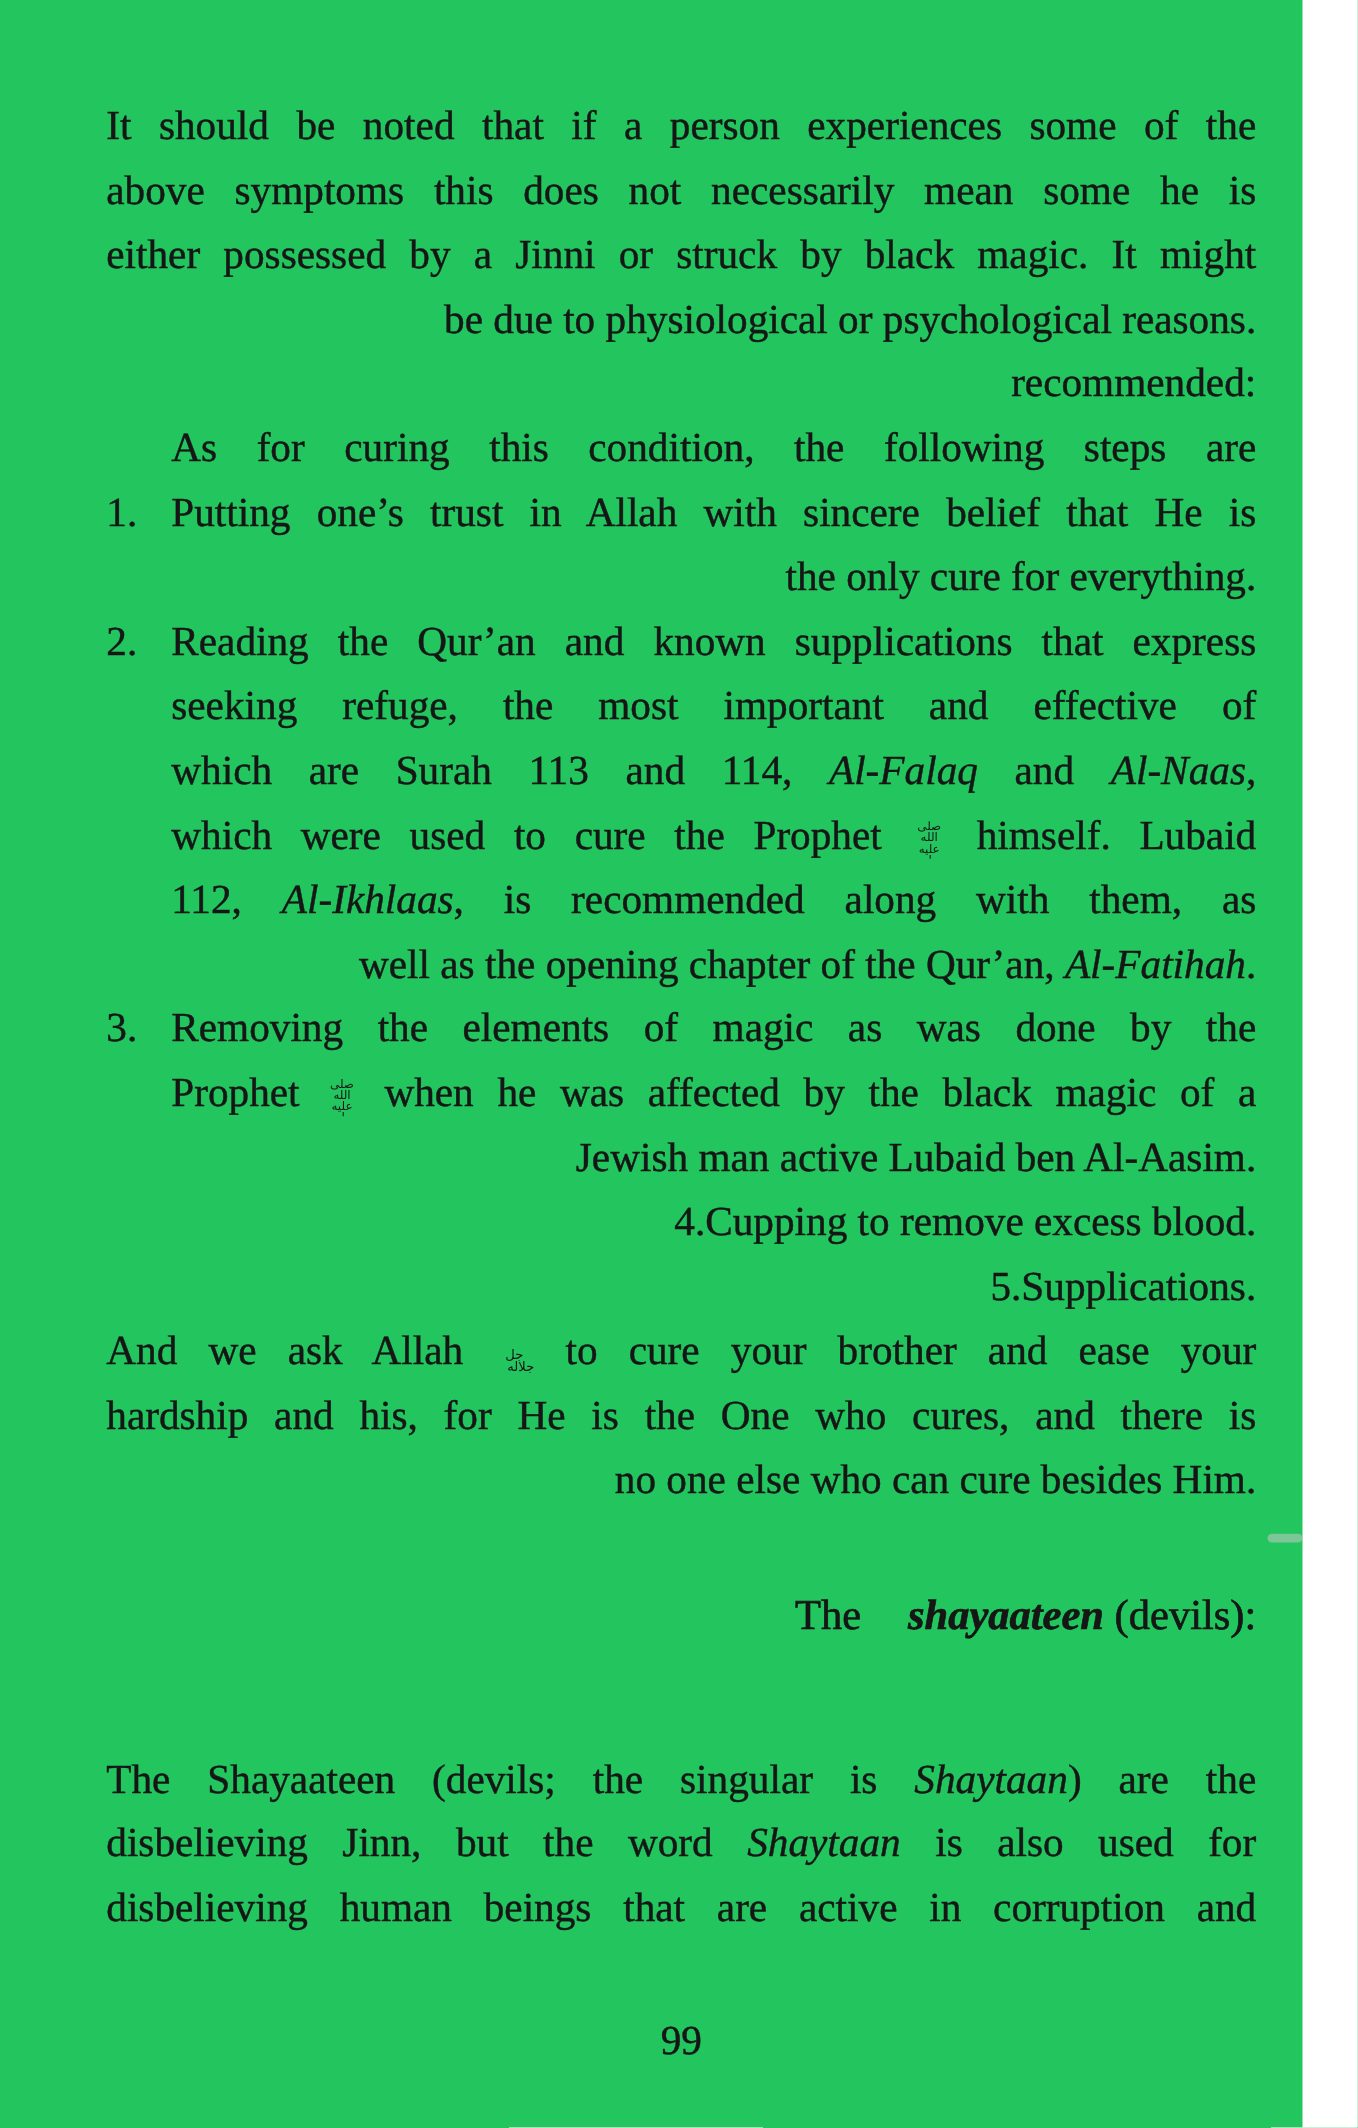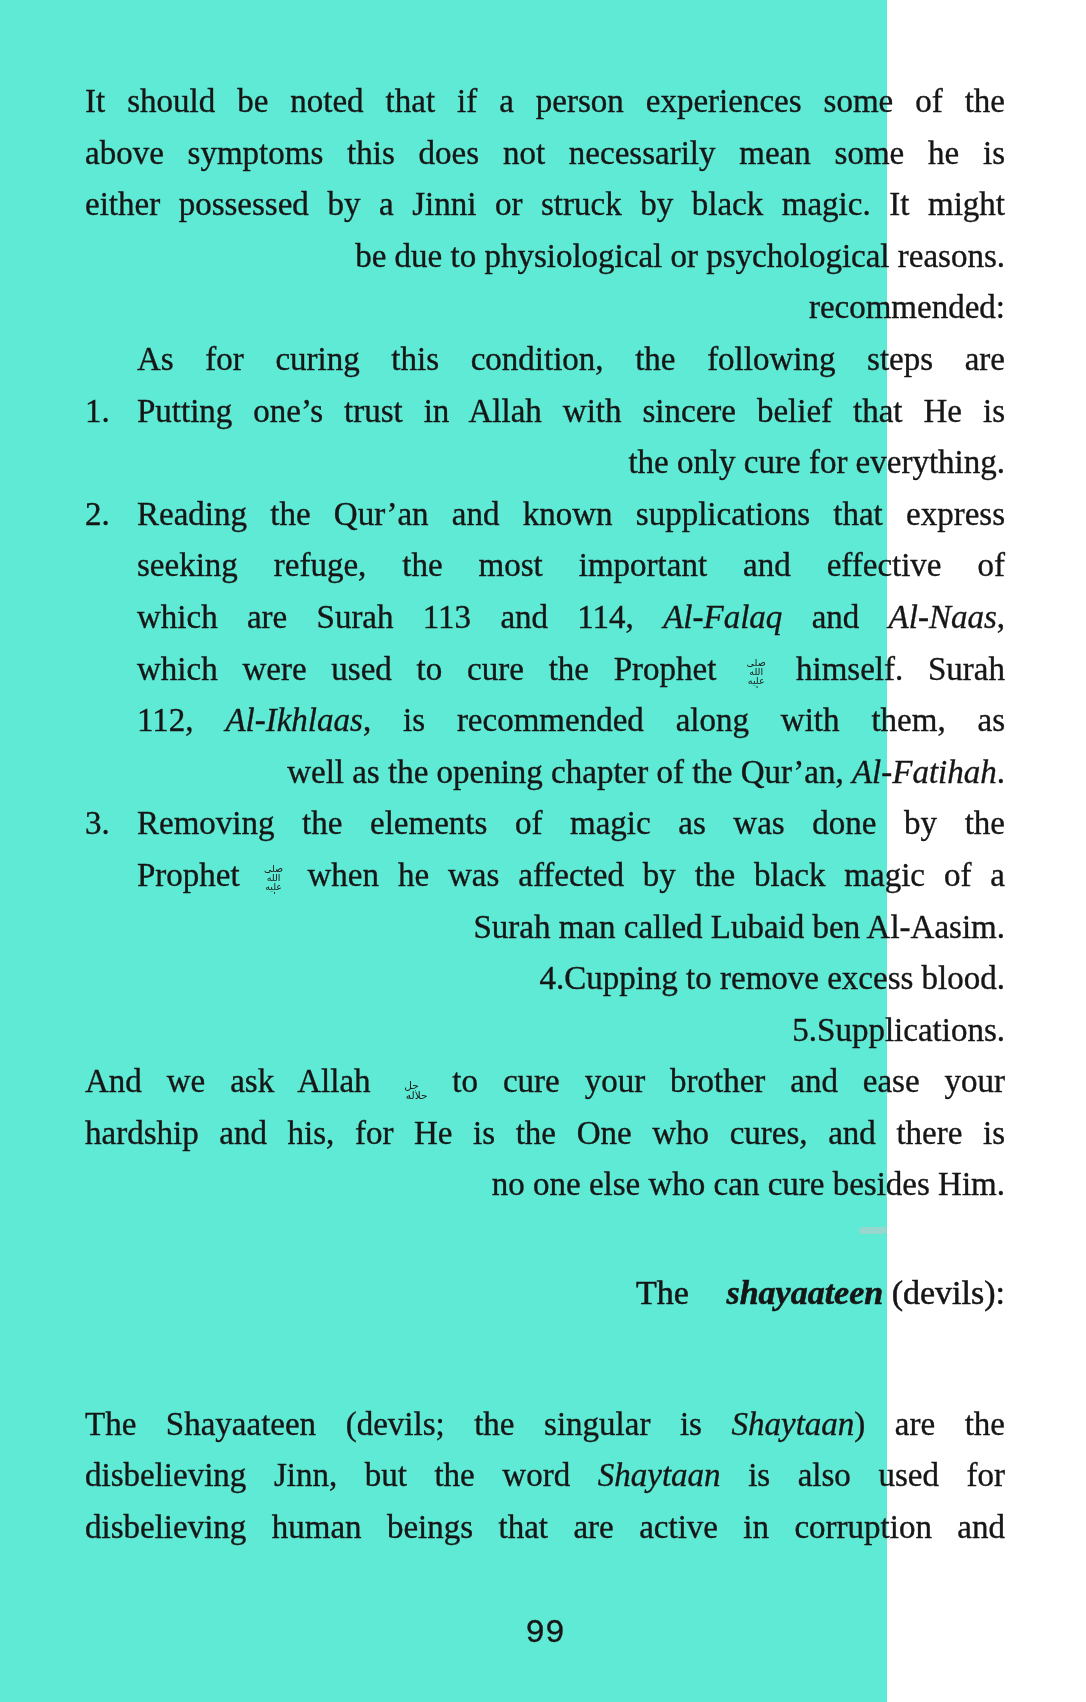--- a/index.html
+++ b/index.html
@@ -11,23 +11,23 @@
     width: 1086px;
     height: 1702px;
     position: relative;
     overflow: hidden;
     font-family: "Liberation Serif", "DejaVu Serif", serif;
     color: #161616;
   }
   .page {
     position: absolute;
     top: 0; left: 0;
-    width: 887px;
+    width: 1042px;
     height: 1702px;
-    background: #5eead4;
+    background: #22c55e;
   }
   .text-block {
     position: absolute;
     top: 76px;
     left: 85px;
     width: 920px;
   }
   .line {
     font-size: 33px;
     line-height: 51.6px;
@@ -72,21 +72,20 @@
     width: 32px;
     font-size: 10.5px;
     line-height: 10px;
     max-height: 30px;
   }
   .page-number {
     font-size: 33px;
     text-align: center;
     text-align-last: center;
     margin-top: 62px;
-    font-family: Liberation Mono, monospace;
     -webkit-text-stroke: 0.35px #161616;
   }
   .scan-artifact {
     position: absolute;
     right: 0;
     top: 1227px;
     width: 28px;
     height: 7px;
     background: #c6c6c6;
     opacity: 0.55;
@@ -103,26 +102,26 @@
       <div class="line j"><span class="seg-n">above symptoms this does not necessarily mean some he is</span></div>
       <div class="line j"><span class="seg-n">either possessed by a Jinni or struck by black magic. It might</span></div>
       <div class="line"><span class="seg-n">be due to physiological or psychological reasons.</span></div>
       <div class="line ind"><span class="seg-n">recommended:</span></div>
       <div class="line j ind"><span class="seg-n">As for curing this condition, the following steps are</span></div>
       <div class="line j"><span class="marker">1.</span><span class="seg-n">Putting one’s trust in Allah with sincere belief that He is</span></div>
       <div class="line ind"><span class="seg-n">the only cure for everything.</span></div>
       <div class="line j"><span class="marker">2.</span><span class="seg-n">Reading the Qur’an and known supplications that express</span></div>
       <div class="line j ind"><span class="seg-n">seeking refuge, the most important and effective of</span></div>
       <div class="line j ind"><span class="seg-n">which are Surah 113 and 114, </span><span class="seg-i">Al-Falaq</span><span class="seg-n"> and </span><span class="seg-i">Al-Naas</span><span class="seg-n">,</span></div>
-      <div class="line j ind"><span class="seg-n">which were used to cure the Prophet </span><span class="hon hp">صلى الله عليه وسلم</span><span class="seg-n"> himself. Surah</span></div>
+      <div class="line j ind"><span class="seg-n">which were used to cure the Prophet </span><span class="hon hp">صلى الله عليه وسلم</span><span class="seg-n"> himself. Lubaid</span></div>
       <div class="line j ind"><span class="seg-n">112, </span><span class="seg-i">Al-Ikhlaas</span><span class="seg-n">, is recommended along with them, as</span></div>
       <div class="line ind"><span class="seg-n">well as the opening chapter of the Qur’an, </span><span class="seg-i">Al-Fatihah</span><span class="seg-n">.</span></div>
       <div class="line j"><span class="marker">3.</span><span class="seg-n">Removing the elements of magic as was done by the</span></div>
       <div class="line j ind"><span class="seg-n">Prophet </span><span class="hon hp">صلى الله عليه وسلم</span><span class="seg-n"> when he was affected by the black magic of a</span></div>
-      <div class="line ind"><span class="seg-n">Surah man called Lubaid ben Al-Aasim.</span></div>
+      <div class="line ind"><span class="seg-n">Jewish man active Lubaid ben Al-Aasim.</span></div>
       <div class="line"><span class="marker">4.</span><span class="seg-n">Cupping to remove excess blood.</span></div>
       <div class="line"><span class="marker">5.</span><span class="seg-n">Supplications.</span></div>
       <div class="line j"><span class="seg-n">And we ask Allah </span><span class="hon ha">جل جلاله</span><span class="seg-n"> to cure your brother and ease your</span></div>
       <div class="line j"><span class="seg-n">hardship and his, for He is the One who cures, and there is</span></div>
       <div class="line"><span class="seg-n">no one else who can cure besides Him.</span></div>
       <div class="line heading" style="margin-top: 56px;"><span class="seg-b">The </span><span class="seg-bi">shayaateen</span><span class="seg-b"> (devils):</span></div>
       <div class="line j" style="margin-top: 80px;"><span class="seg-n">The Shayaateen (devils; the singular is </span><span class="seg-i">Shaytaan</span><span class="seg-n">) are the</span></div>
       <div class="line j"><span class="seg-n">disbelieving Jinn, but the word </span><span class="seg-i">Shaytaan</span><span class="seg-n"> is also used for</span></div>
       <div class="line j"><span class="seg-n">disbelieving human beings that are active in corruption and</span></div>
       <div class="page-number">99</div>

